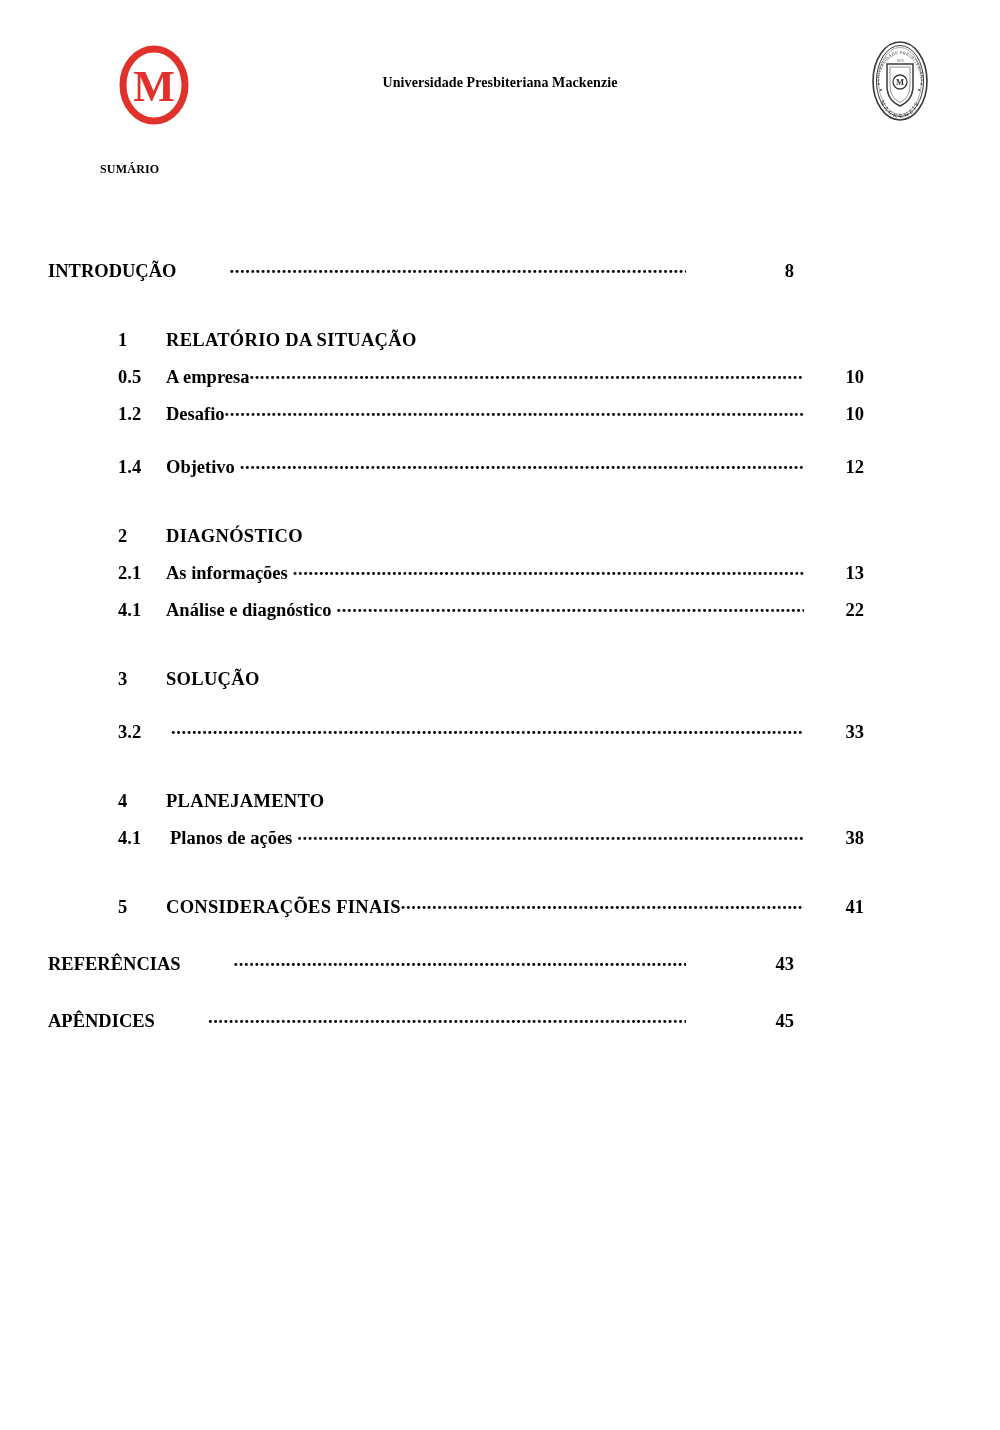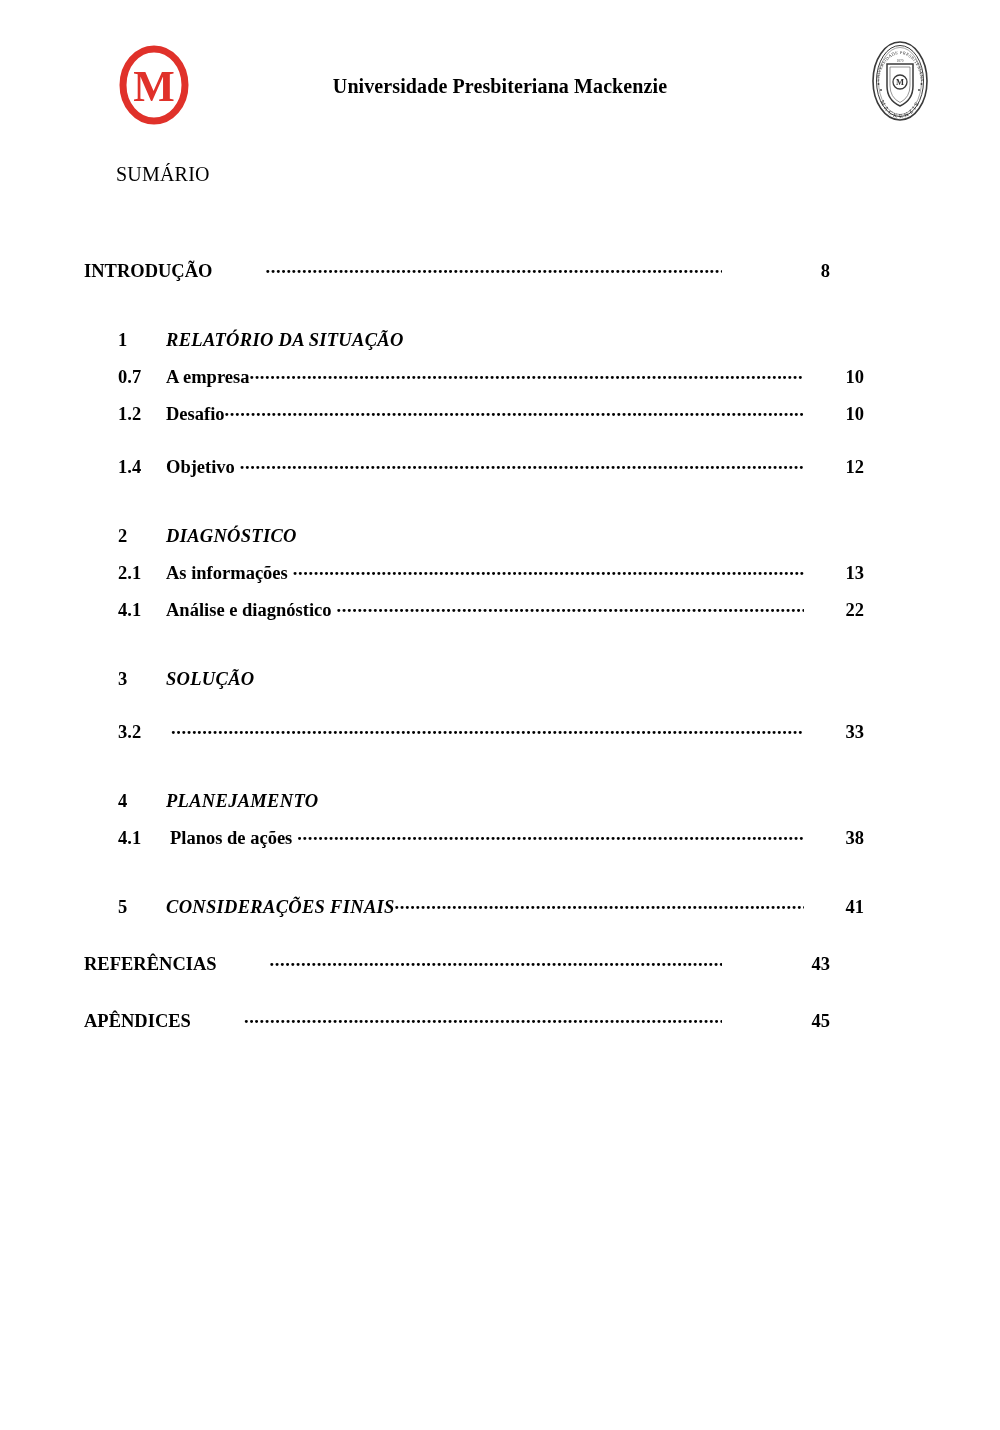--- a/index.html
+++ b/index.html
@@ -41,43 +41,43 @@
     height: 84px;
   }
   .logo-mark svg { display: block; width: 100%; height: 100%; }
 
   .header-title {
     position: absolute;
     left: 0;
     top: 76px;
     width: 1000px;
     text-align: center;
-    font-size: 20px;
+    font-size: 14px;
     font-weight: bold;
     letter-spacing: 0.1px;
     line-height: 1;
     font-family: "Liberation Serif", "DejaVu Serif", serif;
   }
 
   .seal {
     position: absolute;
     left: 869px;
     top: 38px;
     width: 62px;
     height: 86px;
   }
   .seal svg { display: block; width: 100%; height: 100%; }
 
   
   .sumario-heading {
     position: absolute;
-    left: 116px;
+    left: 100px;
     top: 163px;
-    font-size: 20px;
-    font-weight: normal;
+    font-size: 12px;
+    font-weight: bold;
     letter-spacing: 0.2px;
     line-height: 1.1;
   }
 
   
   .toc {
     position: absolute;
     left: 0;
     top: 258px;
     width: 1000px;
@@ -138,23 +138,23 @@
     text-align: right;
     padding-left: 8px;
     white-space: pre;
   }
 
   
   .toc-row.plain .toc-leader,
   .toc-row.plain .toc-page { visibility: hidden; }
 
   
-  .toc-row.unnumbered { margin-left: 84px; gap: 48px; }
-
-  .toc-row.level1 .toc-title { letter-spacing: 0.3px; font-style: italic; }
+  .toc-row.unnumbered { margin-left: 48px; gap: 48px; }
+
+  .toc-row.level1 .toc-title { letter-spacing: 0.3px; }
 </style>
 </head>
 <body>
 
 <div class="page">
 
   <div class="header">
 
     <div class="logo-mark">
       <svg viewBox="0 0 76 84" xmlns="http://www.w3.org/2000/svg">
@@ -208,21 +208,21 @@
     <div class="toc-row plain level1">
       <span class="toc-num">1</span>
       <span class="toc-title">RELATÓRIO DA SITUAÇÃO</span>
       <span class="toc-leader"></span>
       <span class="toc-page"></span>
     </div>
 
     <div class="gap-row"></div>
 
     <div class="toc-row">
-      <span class="toc-num">0.7</span>
+      <span class="toc-num">0.5</span>
       <span class="toc-title">A empresa</span>
       <span class="toc-leader"></span>
       <span class="toc-page">10</span>
     </div>
 
     <div class="gap-row"></div>
 
     <div class="toc-row">
       <span class="toc-num">1.2</span>
       <span class="toc-title">Desafio</span>

